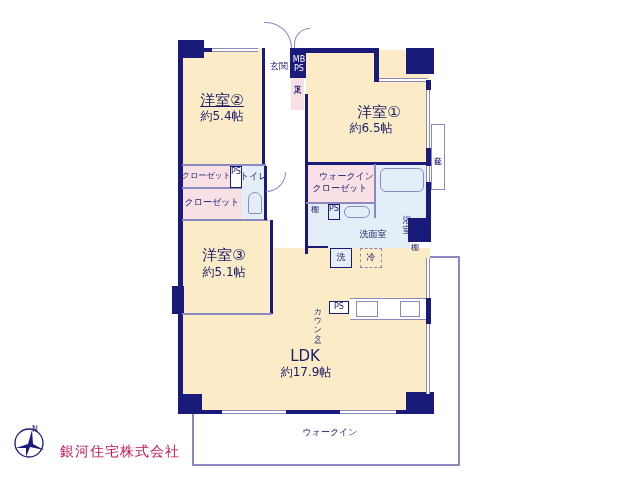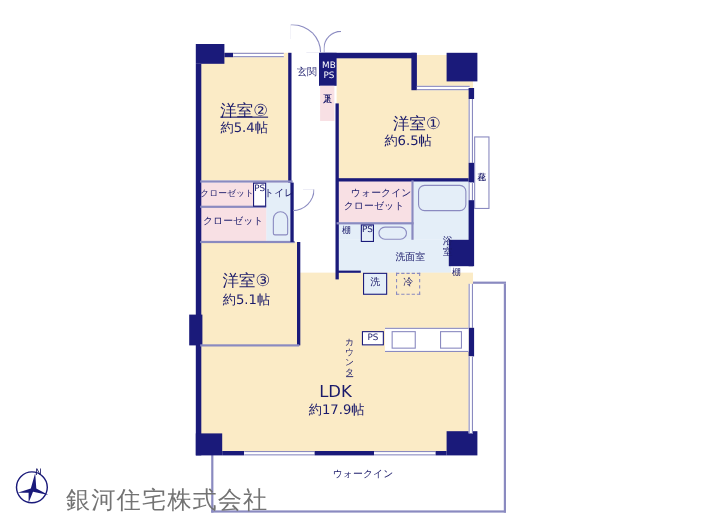--- a/index.html
+++ b/index.html
@@ -144,13 +144,13 @@
 <div class="label big" style="left:270px;top:348px;width:70px;">LDK</div>
 <div class="label mid" style="left:266px;top:366px;width:80px;">約17.9帖</div>
 
 <div class="abs" style="left:12px;top:426px;width:34px;height:34px;">
   <svg width="34" height="34" viewBox="0 0 34 34">
     <circle cx="17" cy="17" r="14" fill="none" stroke="#1a1a7a" stroke-width="1.3"></circle>
     <path d="M4 22 L16 18 L20 4 L21 18 L32 24 L18 21 L14 31 L14 22 Z" fill="#1a1a7a"></path>
   </svg>
 </div>
 <div class="label xs" style="left:30px;top:426px;width:10px;">N</div>
-<div class="label" style="left:60px;top:444px;font-size:22px;color:#737373;letter-spacing:1px;">銀河住宅株式会社</div>
+<div class="label" style="left:60px;top:444px;font-size:14px;color:#be185d;letter-spacing:1px;">銀河住宅株式会社</div>
 
 </body></html>

